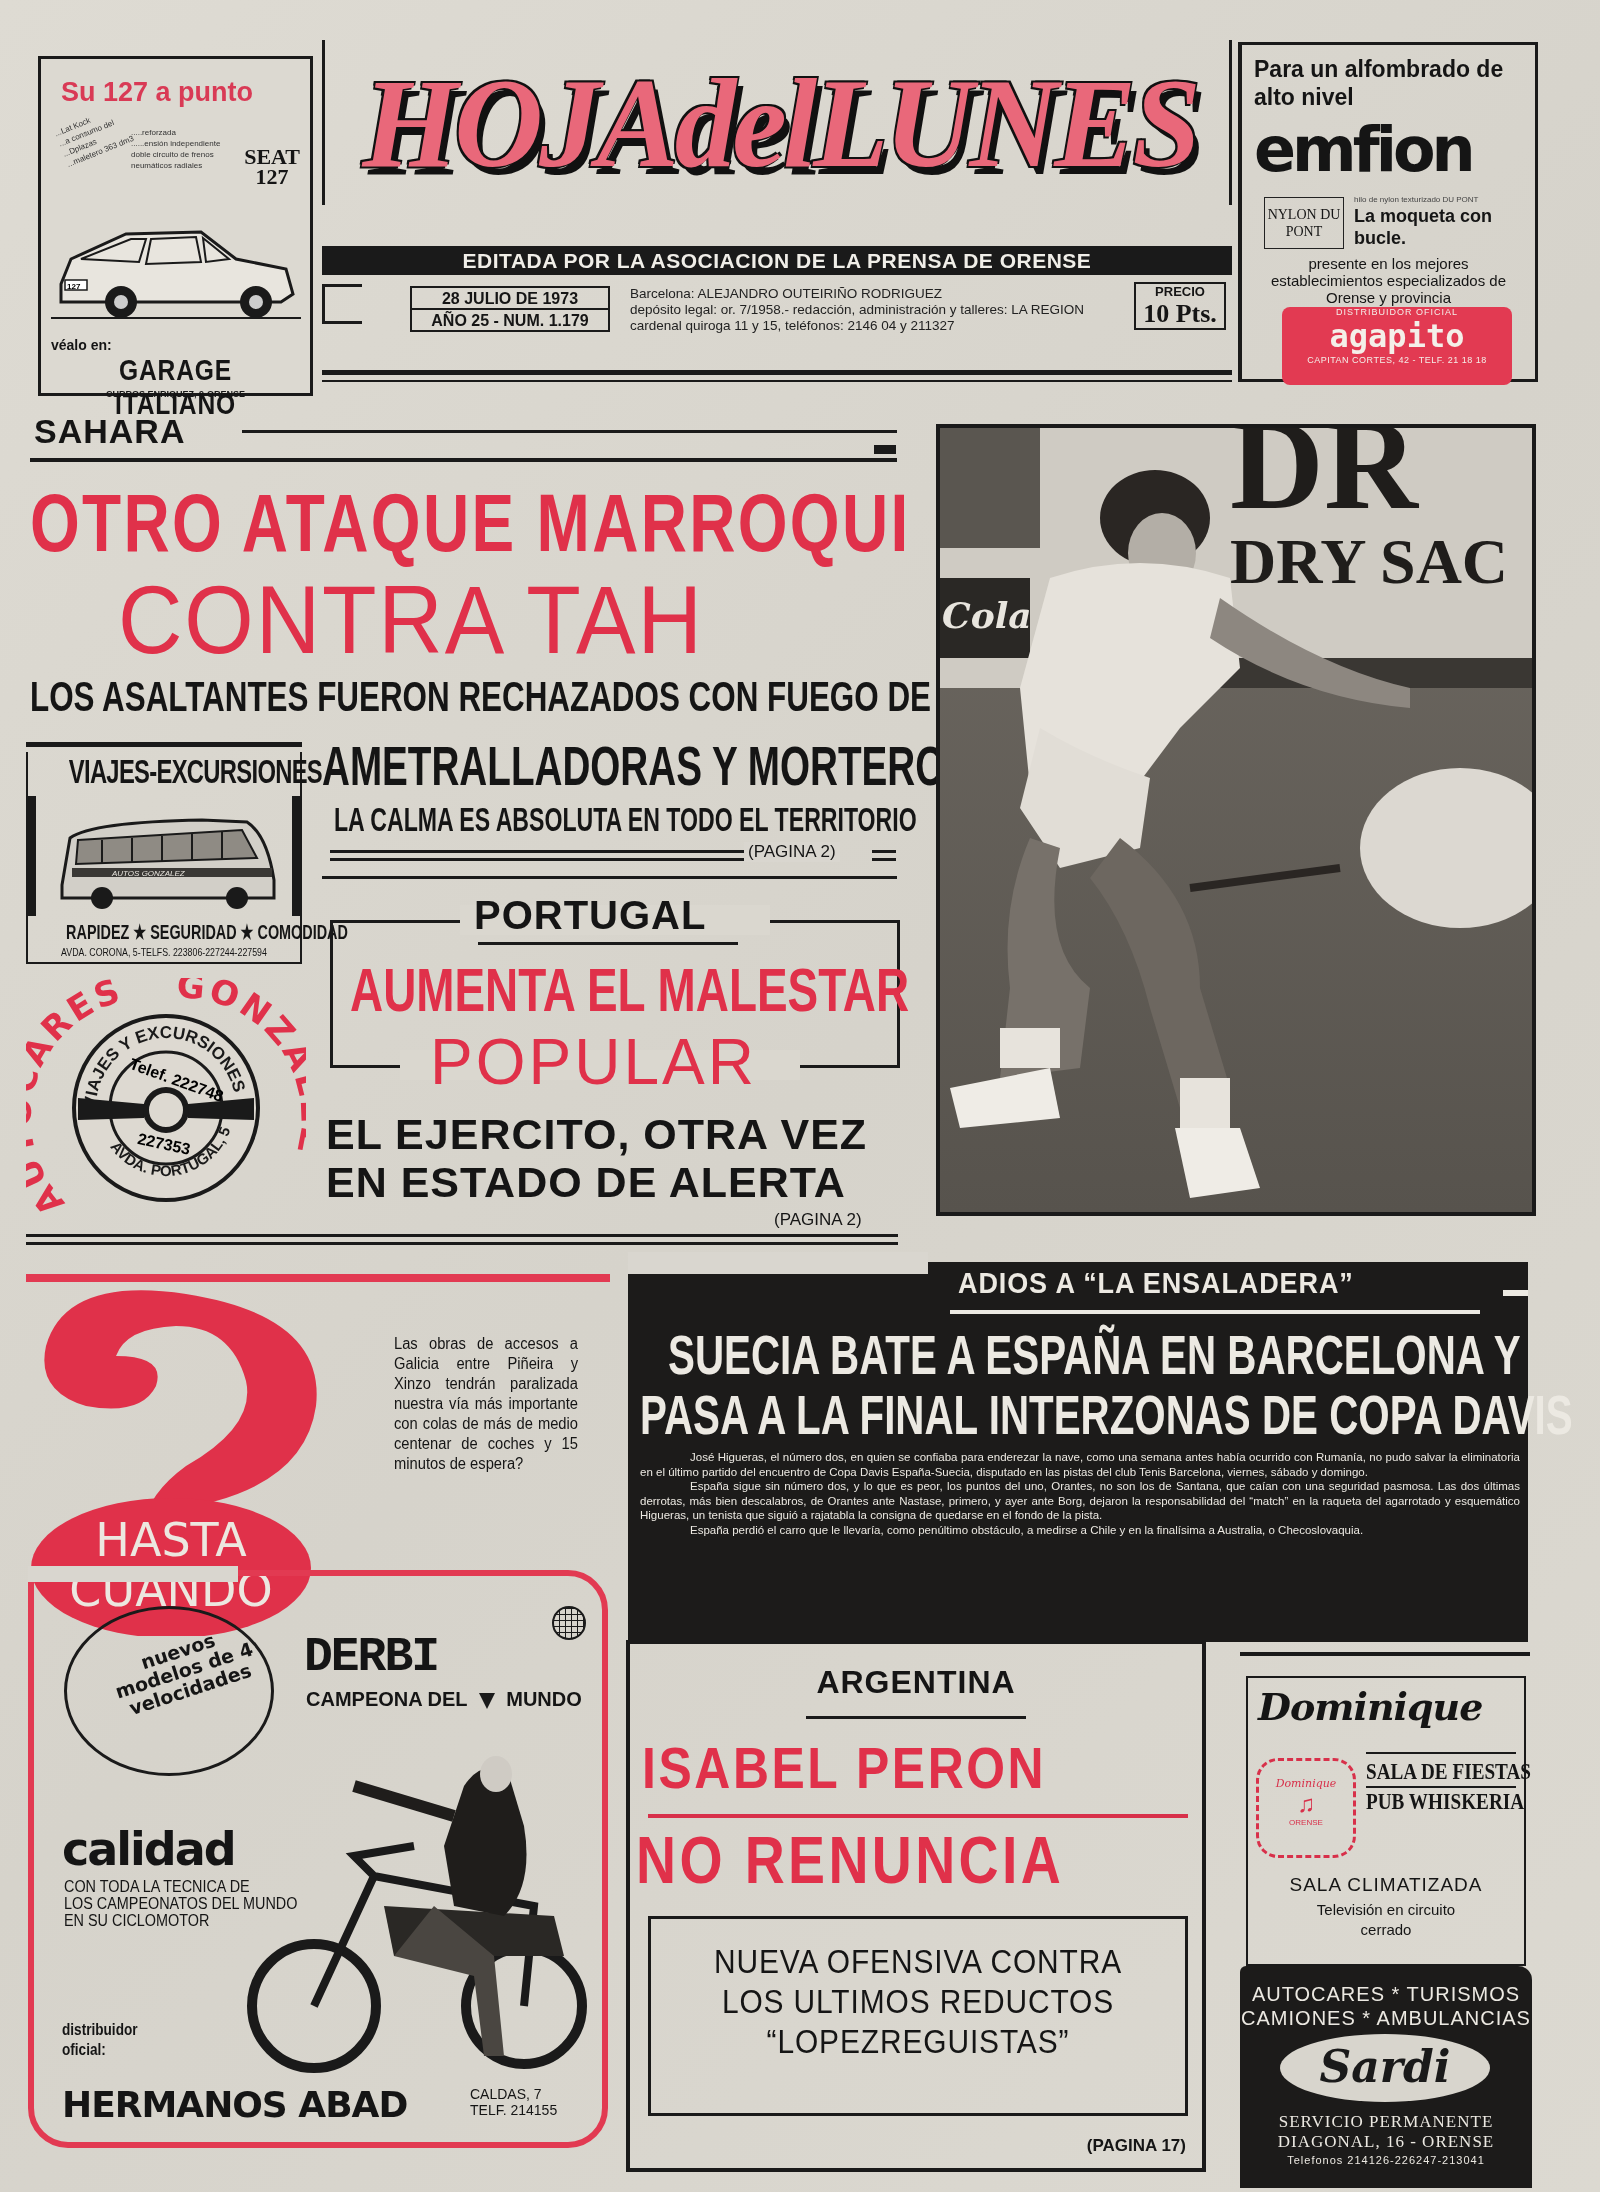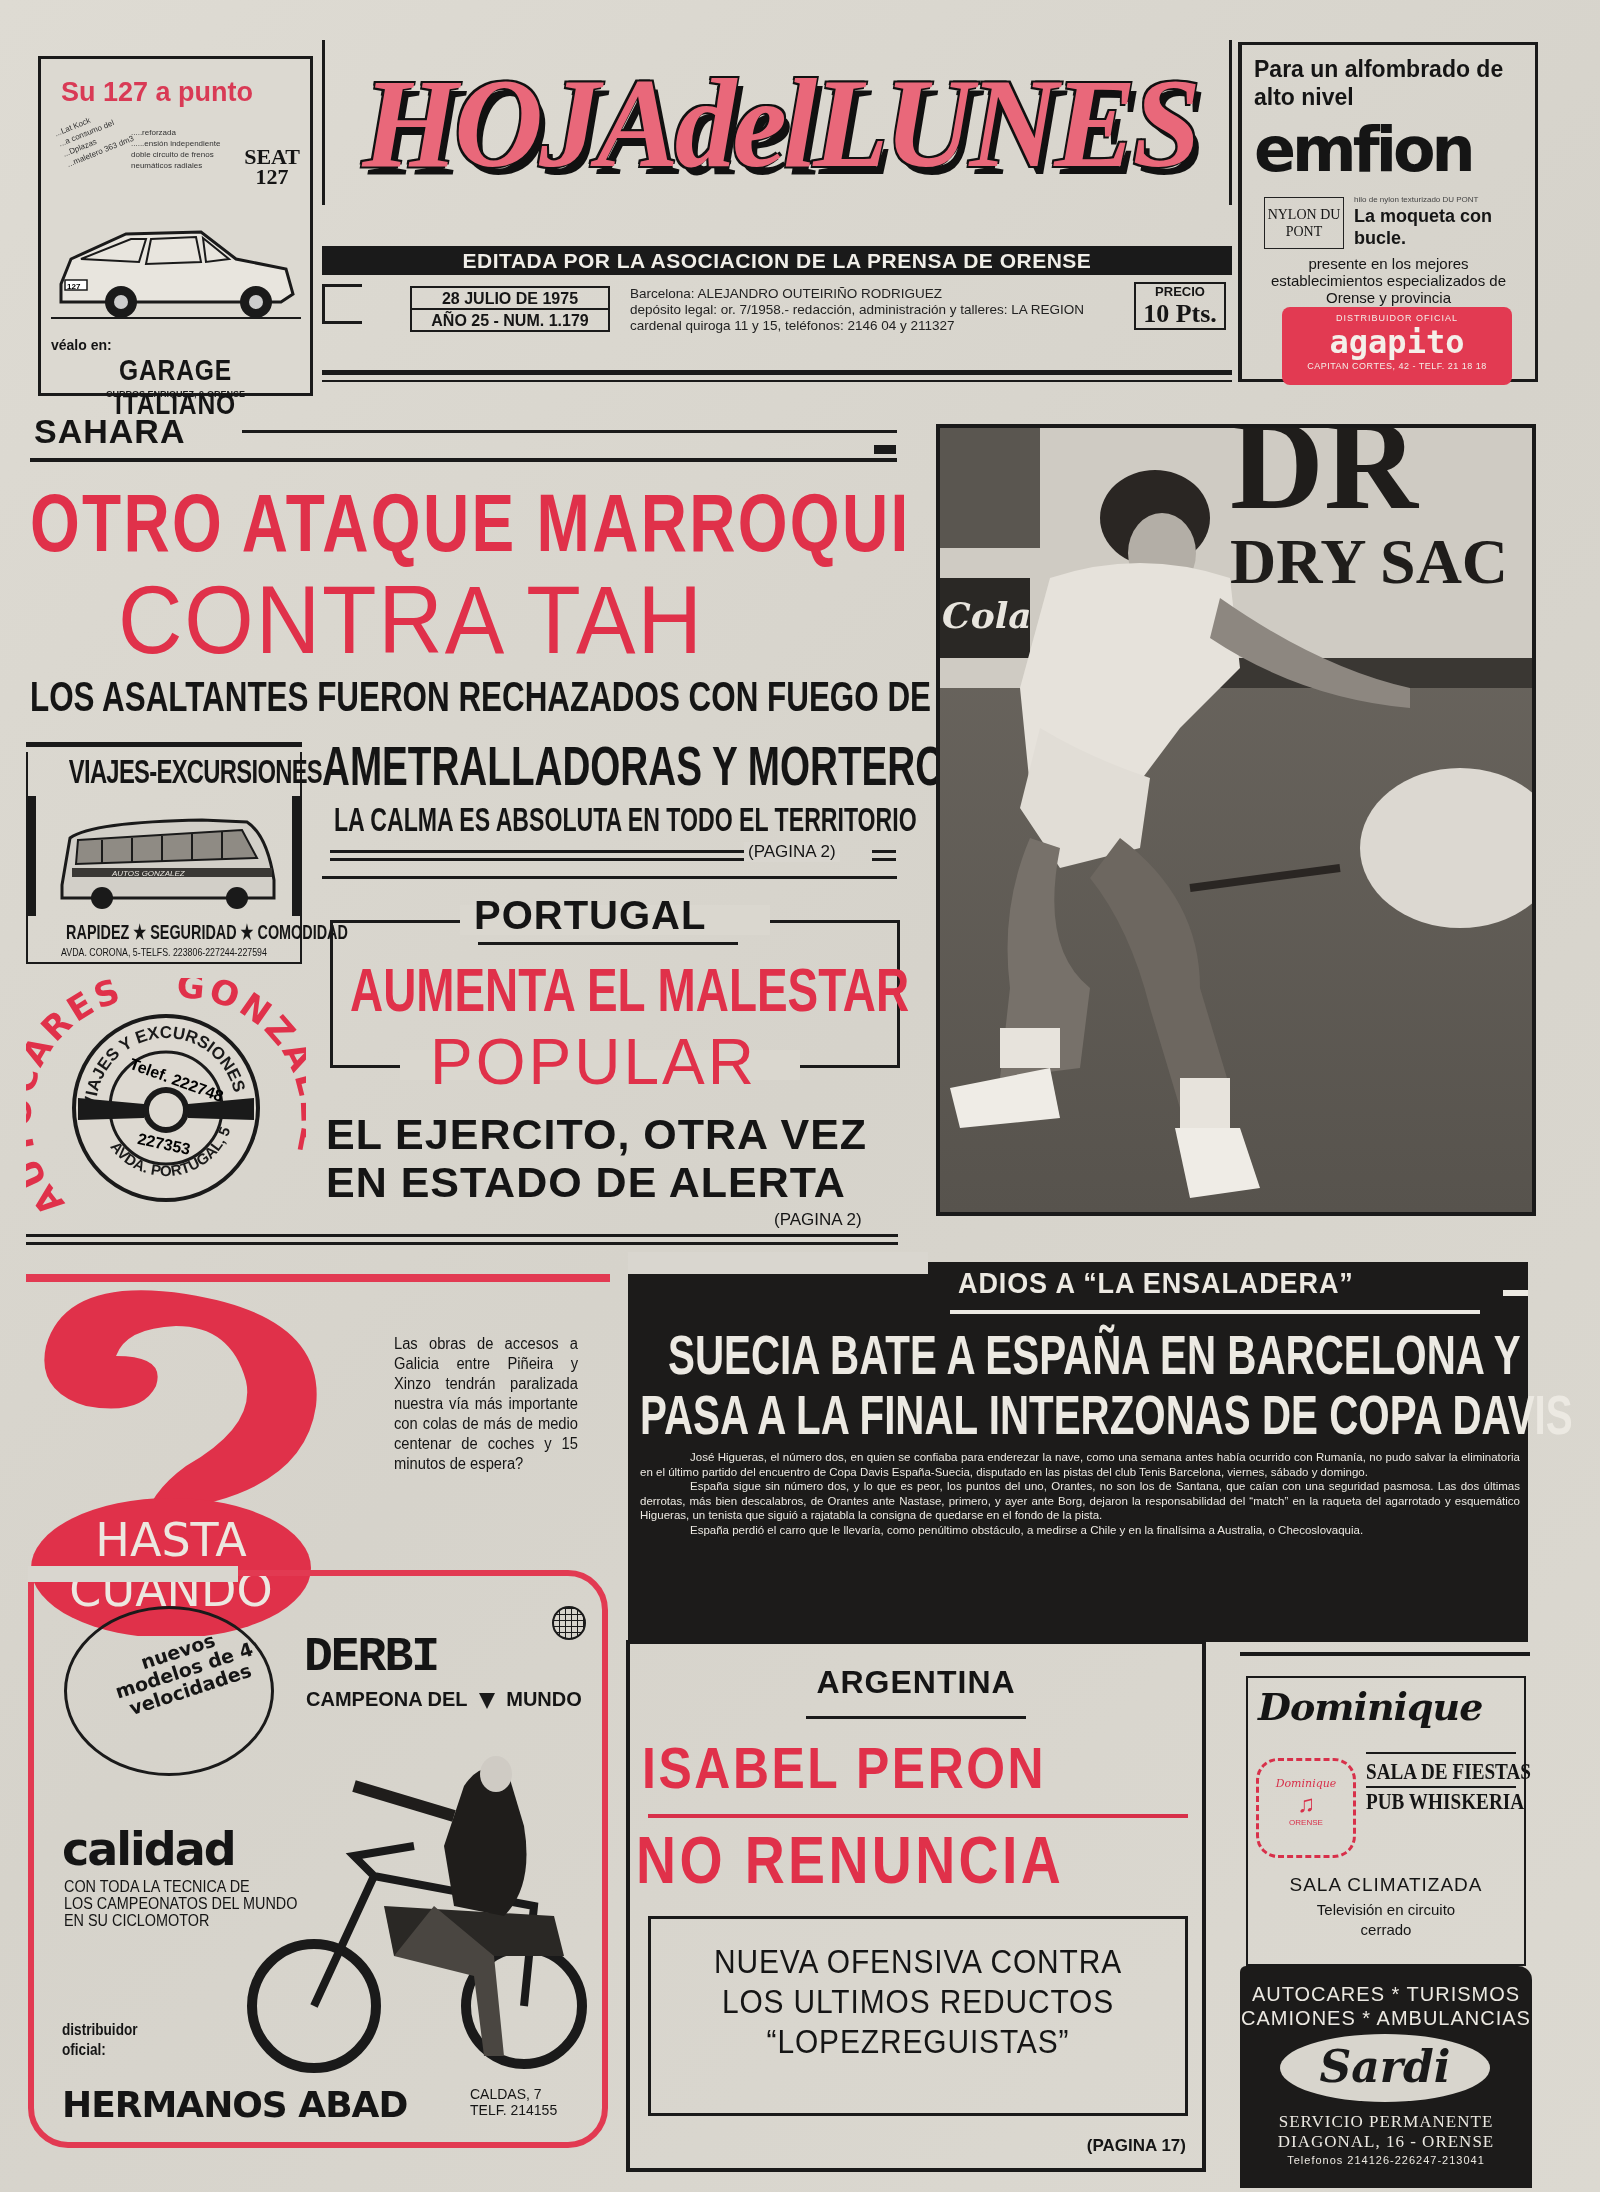--- a/index.html
+++ b/index.html
@@ -36,21 +36,21 @@
   .mast-rule2{left:322px;top:380px;width:910px;height:2px}
 
   .ad-emfion{left:1238px;top:42px;width:300px;height:340px;border:3px solid #1a1a1a;border-left-width:4px}
   .ad-emfion .t1{left:12px;top:10px;font-weight:bold;font-size:23px;line-height:28px}
   .ad-emfion .brand{left:12px;top:70px;font-family:"DejaVu Sans",sans-serif;font-weight:bold;font-size:62px;letter-spacing:-4px;line-height:70px}
   .ad-emfion .hilo{left:112px;top:150px;font-size:8px;color:#444}
   .ad-emfion .nylon{left:22px;top:152px;width:80px;height:52px;border:1px solid #222;font-family:"Liberation Serif",serif;font-size:14px;line-height:17px;text-align:center;padding-top:8px}
   .ad-emfion .moq{left:112px;top:160px;font-weight:bold;font-size:18px;line-height:22px}
   .ad-emfion .pres{left:0;width:100%;top:210px;font-size:15px;line-height:17px;text-align:center}
   .ad-emfion .agapito{left:40px;top:262px;width:230px;height:78px;background:#e23a52;border-radius:8px;color:#f4efe9;text-align:center}
-  .ad-emfion .agapito .dist{font-size:9px;padding-top:6px;letter-spacing:1px}
+  .ad-emfion .agapito .dist{font-size:9px;letter-spacing:1px}
   .ad-emfion .agapito .name{font-family:"DejaVu Sans Mono",monospace;font-weight:bold;font-size:32px;line-height:38px}
   .ad-emfion .agapito .cap{font-size:9px;letter-spacing:.5px}
 
   
   .kicker-sahara{left:34px;top:412px;font-weight:bold;font-size:34px;letter-spacing:1px}
   .sahara-rule1{left:242px;top:430px;width:655px;height:3px}
   .sahara-rule2{left:30px;top:458px;width:867px;height:4px}
   .sahara-block{left:874px;top:445px;width:22px;height:9px}
   .h-otro{left:30px;top:478px;font-weight:bold;font-size:82px;line-height:90px;white-space:nowrap;letter-spacing:3px;transform:scaleX(.78)}
   .h-contra{left:118px;top:570px;font-size:96px;line-height:100px;white-space:nowrap;letter-spacing:2px;transform:scaleX(.93)}
@@ -196,21 +196,21 @@
     <div class="abs garage cond" style="transform-origin:center top">GARAGE ITALIANO</div>
     <div class="abs addr">CURROS ENRIQUEZ, 9-ORENSE</div>
   </div>
 
   <div class="abs logo-wrap">
     <div class="abs logo">HOJAdelLUNES</div>
   </div>
   <div class="abs editada">EDITADA POR LA ASOCIACION DE LA PRENSA DE ORENSE</div>
   <div class="abs bracket-l"></div>
   <div class="abs date-box">
-    <div class="d1">28 JULIO DE 1975</div>
+    <div class="d1">28 JULIO DE 1973</div>
     <div>AÑO 25 - NUM. 1.179</div>
   </div>
   <div class="abs director">
     <div style="padding-left:0">Barcelona: ALEJANDRO OUTEIRIÑO RODRIGUEZ</div>
     <div>depósito legal: or. 7/1958.- redacción, administración y talleres: LA REGION</div>
     <div>cardenal quiroga 11 y 15, teléfonos: 2146 04 y 211327</div>
   </div>
   <div class="abs precio">
     <div class="p1">PRECIO</div>
     <div class="p2">10 Pts.</div>

